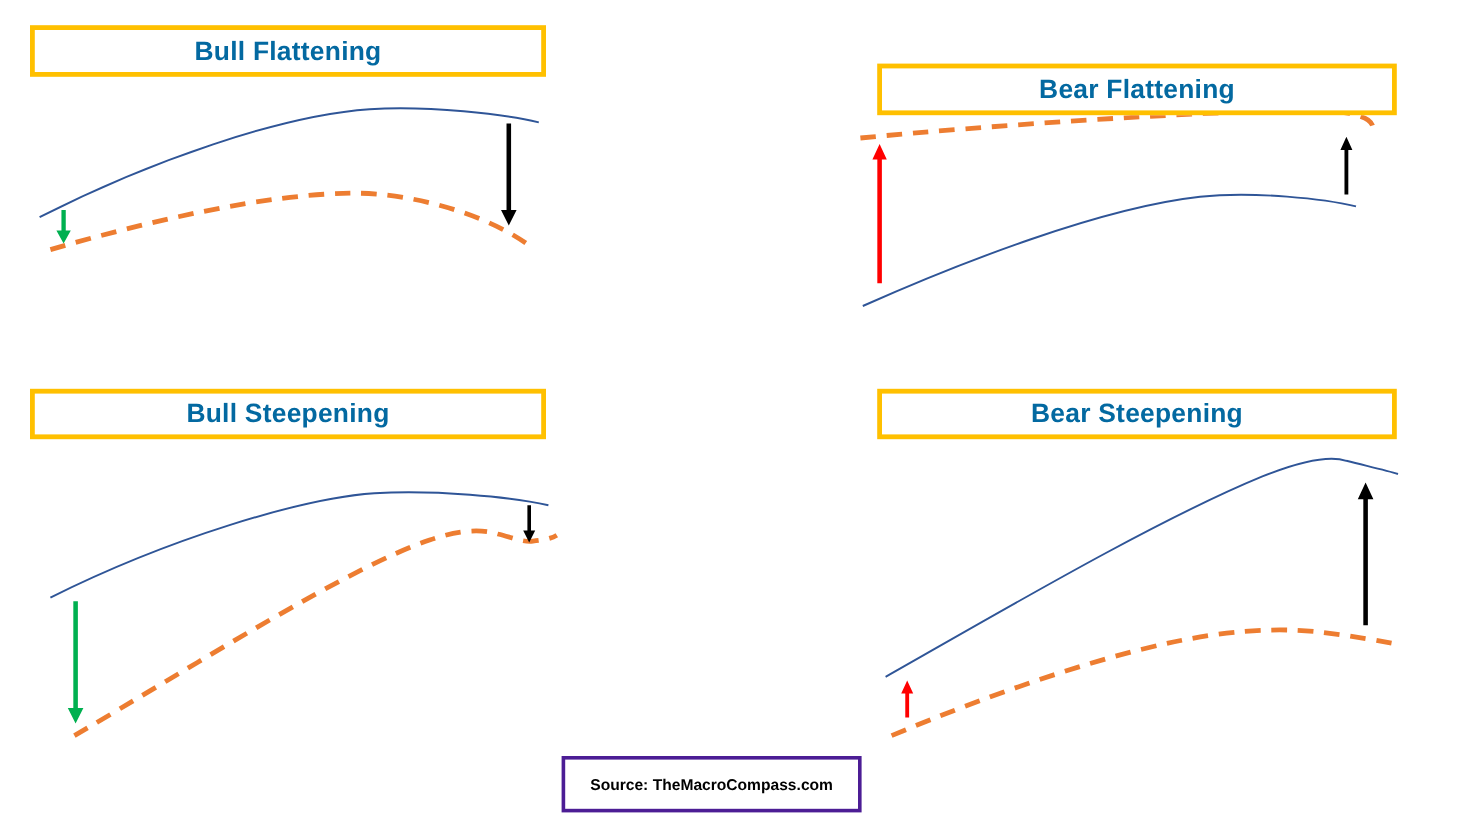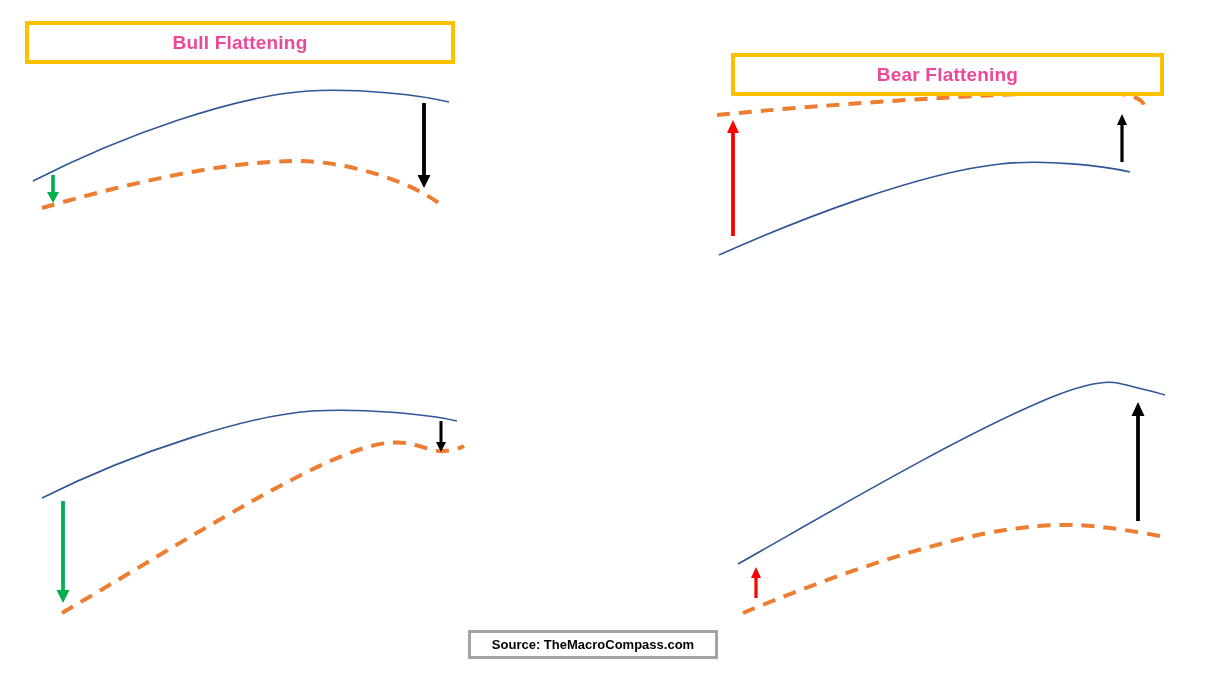--- a/index.html
+++ b/index.html
@@ -14,39 +14,39 @@
   .curves-layer {
     position: absolute;
     left: 0; top: 0;
     width: 1227px; height: 690px;
   }
   .title-box {
     position: absolute;
     box-sizing: border-box;
     border: 4px solid #FFC000;
     background: #ffffff;
-    color: #ec4899;
+    color: #0369a1;
     font-weight: bold;
-    font-size: 19px;
+    font-size: 22px;
     display: flex;
     align-items: center;
     justify-content: center;
     text-align: center;
     letter-spacing: 0.2px;
   }
   #tb-bull-flattening  { left: 25px;  top: 21px;  width: 430px; height: 43px; }
   #tb-bear-flattening  { left: 731px; top: 21px;  width: 433px; height: 43px; margin-top: 32px; }
   #tb-bull-steepening  { left: 25px;  top: 324px; width: 430px; height: 42px; }
   #tb-bear-steepening  { left: 731px; top: 324px; width: 433px; height: 42px; }
   .source-box {
     position: absolute;
     left: 468px; top: 630px;
-    width: 250px; height: 29px;
+    width: 250px; height: 47px;
     box-sizing: border-box;
-    border: 3px solid #a3a3a3;
+    border: 3px solid #4c1d95;
     background: #ffffff;
     color: #000000;
     font-weight: bold;
     font-size: 13px;
     display: flex;
     align-items: center;
     justify-content: center;
   }
   .curve { fill: none; }
   .curve.solid  { stroke-width: 1.6; }
@@ -86,17 +86,19 @@
       <path class="curve dashed" d="M743,613 C822,580 932,540 1012,529 C1047,524 1077,524 1102,527 C1127,530 1150,534 1165,537" stroke="#ED7D31"></path>
       <path class="arrow" d="M754.4,598 L754.4,578 L751,578 L756,567 L761,578 L757.6,578 L757.6,598 Z" fill="#FF0000"></path>
       <path class="arrow" d="M1136.1,521 L1136.1,416 L1131.5,416 L1138,402 L1144.5,416 L1139.9,416 L1139.9,521 Z" fill="#000000"></path>
     </g>
   </svg>
 
   <div class="title-box" id="tb-bull-flattening">Bull Flattening</div>
 
   <div class="title-box" id="tb-bear-flattening">Bear Flattening</div>
 
+  <div class="title-box" id="tb-bull-steepening">Bull Steepening</div>
 
+  <div class="title-box" id="tb-bear-steepening">Bear Steepening</div>
 
   <div class="source-box">Source: TheMacroCompass.com</div>
 
 </div>
 
 </body></html>

